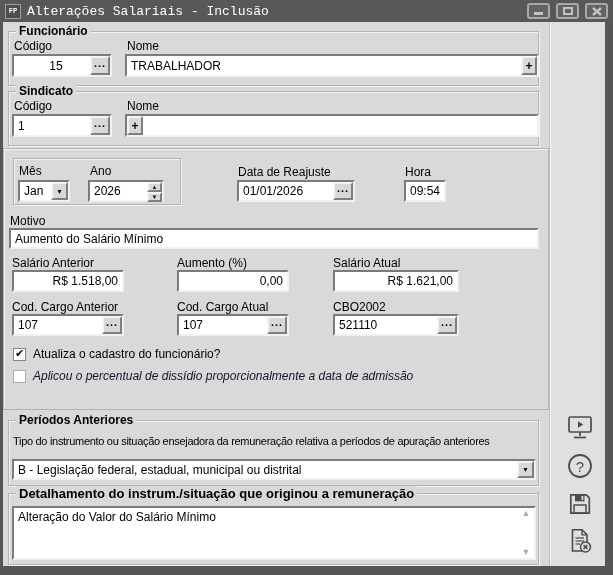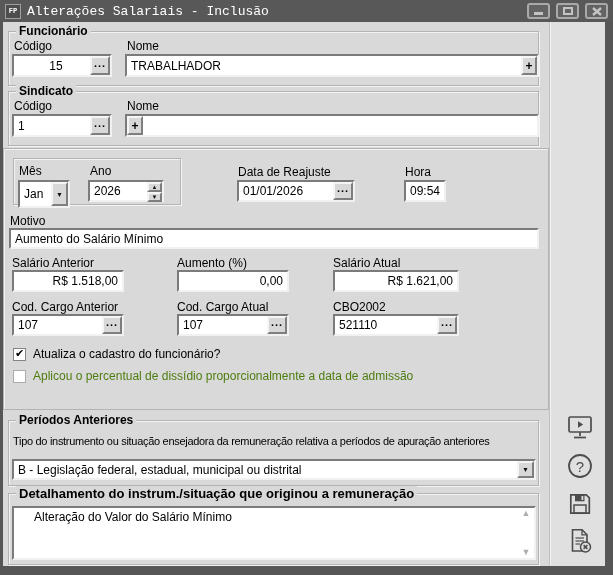--- a/index.html
+++ b/index.html
@@ -51,25 +51,25 @@
 
   .spincol { width:15px; align-self:stretch; display:flex; flex-direction:column; flex:none; }
   .spinbtn { flex:1; background:#d8d8d8; border:2px solid; border-color:#f5f5f5 #7e7e7e #7e7e7e #f5f5f5;
              display:flex; align-items:center; justify-content:center; cursor:pointer; }
   .spinbtn span { font-size:6px; color:#111; line-height:1; }
 
   .cb { position:absolute; display:flex; align-items:center; gap:7px; font-size:12px; color:#000; }
   .cb .box { width:13px; height:13px; background:#fff; border:1px solid #848484; display:flex;
              align-items:center; justify-content:center; flex:none; }
   .cb .check { font-size:11px; font-weight:bold; color:#000; transform:translateY(-1px); }
-  .cb.disabled { color:#4d7c0f; }
+  .cb.disabled { color:#0f172a;font-style:italic; }
   .cb.disabled .box { border-color:#ababab; }
 
   .textarea { align-items:flex-start; }
-  .ta-text { flex:1; padding:2px 20px; font-size:12px; white-space:nowrap; overflow:hidden; }
+  .ta-text { flex:1; padding:2px 4px; font-size:12px; white-space:nowrap; overflow:hidden; }
   .scrollcol { width:16px; align-self:stretch; display:flex; flex-direction:column;
                justify-content:space-between; align-items:center; padding:1px 0; flex:none; background:#fff; }
   .sarrow { font-size:9px; color:#aeaeae; line-height:1; }
 
   
   .strip { position:absolute; left:546px; top:0; width:56px; height:544px; background:#e0e0e0;
            border-left:1px solid #c0c0c0; box-shadow:inset 1px 0 0 #f2f2f2; }
   .side-btn { position:absolute; left:13px; width:34px; height:32px; display:flex; align-items:center;
               justify-content:center; cursor:pointer; }
 </style>
@@ -131,21 +131,21 @@
       <div class="inbtn add">
         <span>+</span>
       </div>
     </div>
 
     <div class="mid-panel"></div>
 
     <div class="groupbox" style="left:10px;top:136px;width:168px;height:47px"></div>
     <span class="lbl" style="left:16px;top:142px">Mês</span>
     <span class="lbl" style="left:87px;top:142px">Ano</span>
-    <div class="sunken" style="left:15px;top:158px;width:52px;height:28px">
+    <div class="sunken" style="left:15px;top:158px;width:52px;height:22px">
       <span class="txt">Jan</span>
       <div class="combo-btn">
         <span class="arrow">▼</span>
       </div>
     </div>
     <div class="sunken" style="left:85px;top:158px;width:76px;height:22px">
       <span class="txt">2026</span>
       <div class="spincol">
         <div class="spinbtn">
           <span>▲</span>

